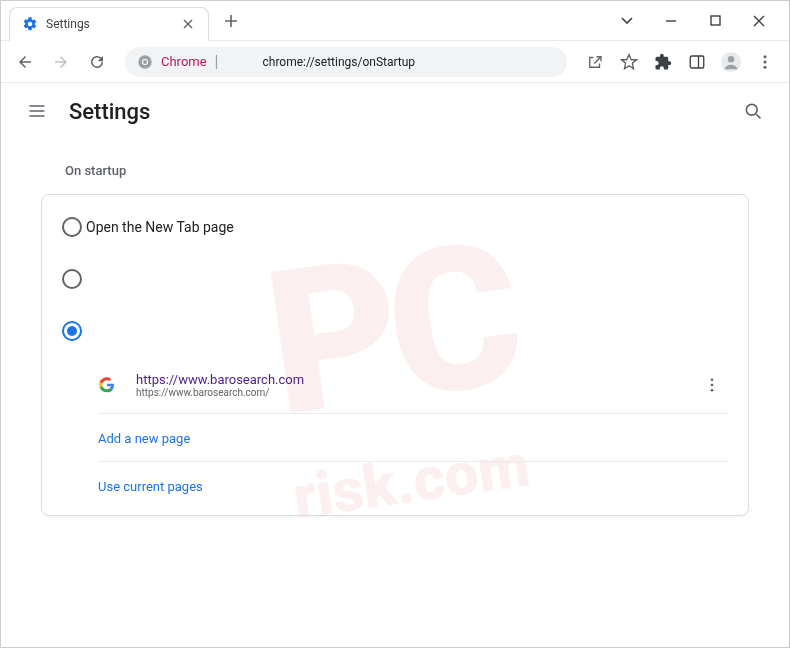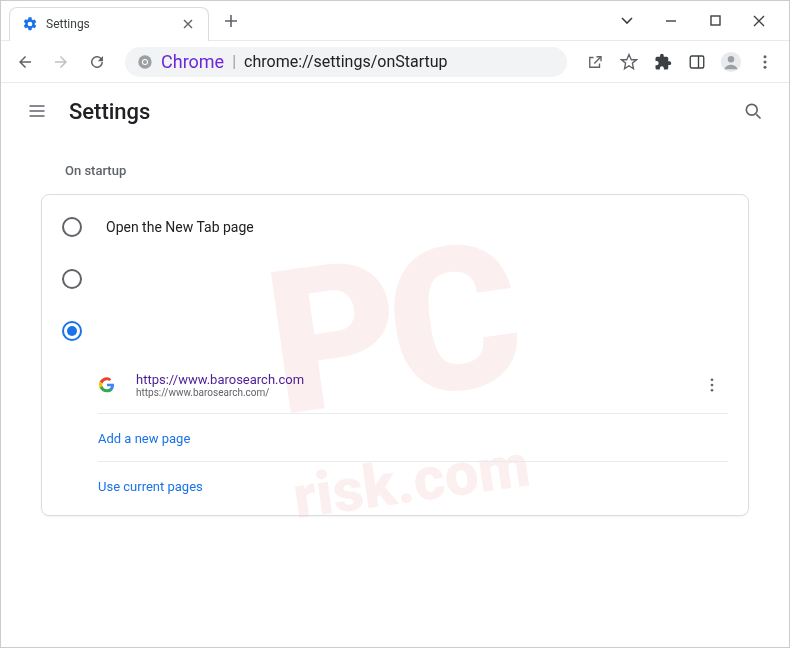--- a/index.html
+++ b/index.html
@@ -10,35 +10,35 @@
 .tab-favicon { width: 16px; height: 16px; display: flex; align-items: center; justify-content: center; }
 .tab-title { font-size: 12px; color: #3c4043; flex: 1; }
 .tab-close { width: 16px; height: 16px; display: flex; align-items: center; justify-content: center; color: #5f6368; cursor: pointer; }
 .newtab-btn { width: 28px; height: 28px; display: flex; align-items: center; justify-content: center; margin-left: 8px; color: #5f6368; cursor: pointer; }
 .window-controls { margin-left: auto; display: flex; gap: 24px; padding-right: 20px; }
 .win-btn { width: 20px; height: 20px; display: flex; align-items: center; justify-content: center; color: #3c4043; cursor: pointer; }
 
 .toolbar { height: 42px; display: flex; align-items: center; padding: 0 8px; gap: 4px; border-bottom: 1px solid #e8eaed; }
 .tb-btn { width: 32px; height: 32px; display: flex; align-items: center; justify-content: center; border-radius: 50%; color: #5f6368; cursor: pointer; }
 .omnibox { flex: 1; height: 30px; background: #f1f3f4; border-radius: 15px; display: flex; align-items: center; padding: 0 12px; gap: 8px; margin: 0 8px; }
-.omnibox-prefix { color: #6d28d9; font-size: 18px; }
+.omnibox-prefix { color: #be185d; font-size: 13px; }
 .omnibox-divider { color: #9aa0a6; }
-.omnibox-url { color: #202124; font-size: 16px; }
+.omnibox-url { color: #202124; font-size: 12px; margin-left: 36px; }
 .tb-actions { display: flex; gap: 2px; align-items: center; }
 
 .content { padding: 0; position: relative; height: calc(100% - 82px); overflow: hidden; }
 .appbar { height: 56px; display: flex; align-items: center; padding: 0 16px; }
 .menu-btn { width: 40px; height: 40px; display: flex; align-items: center; justify-content: center; cursor: pointer; color: #5f6368; }
 .app-title { font-size: 22px; font-weight: 500; color: #202124; margin-left: 12px; }
 .search-btn { margin-left: auto; width: 40px; height: 40px; display: flex; align-items: center; justify-content: center; cursor: pointer; color: #5f6368; }
 
 .main { padding: 0 40px; margin-top: 14px; }
 .section-title { font-size: 13px; color: #5f6368; margin: 24px 0 16px 24px; font-weight: 500; }
 .card { border: 1px solid #dadce0; border-radius: 8px; padding: 6px 0; box-shadow: 0 1px 2px rgba(0,0,0,0.05); }
-.radio-row { display: flex; align-items: center; padding: 16px 20px; gap: 24px; cursor: pointer; }
+.radio-row { display: flex; align-items: center; padding: 16px 20px; gap: 4px; cursor: pointer; }
 .radio { width: 20px; height: 20px; border: 2px solid #5f6368; border-radius: 50%; position: relative; flex-shrink: 0; }
 .radio.checked { border-color: #1a73e8; }
 .radio.checked::after { content: ""; position: absolute; top: 3px; left: 3px; width: 10px; height: 10px; background: #1a73e8; border-radius: 50%; }
 .radio-label { font-size: 14px; color: #202124; }
 
 .sub { margin-left: 56px; margin-right: 20px; }
 .page-row { display: flex; align-items: center; padding: 12px 0; border-bottom: 1px solid #e8eaed; }
 .page-favicon { width: 18px; height: 18px; margin-right: 20px; display: flex; align-items: center; justify-content: center; }
 .page-info { flex: 1; display: flex; flex-direction: column; }
 .page-title-txt { font-size: 13px; color: #4c1d95; }

